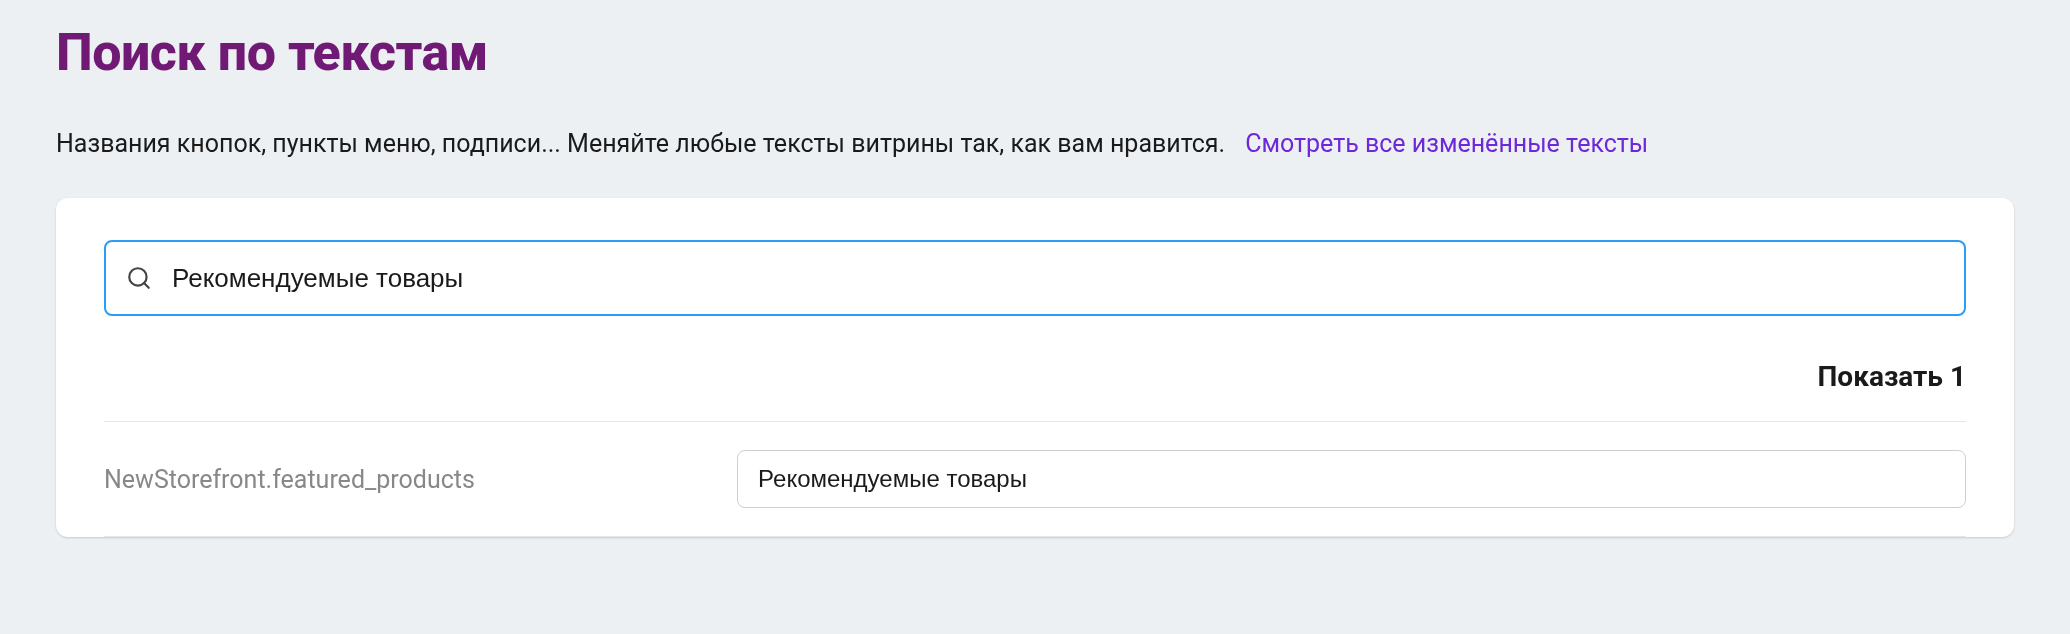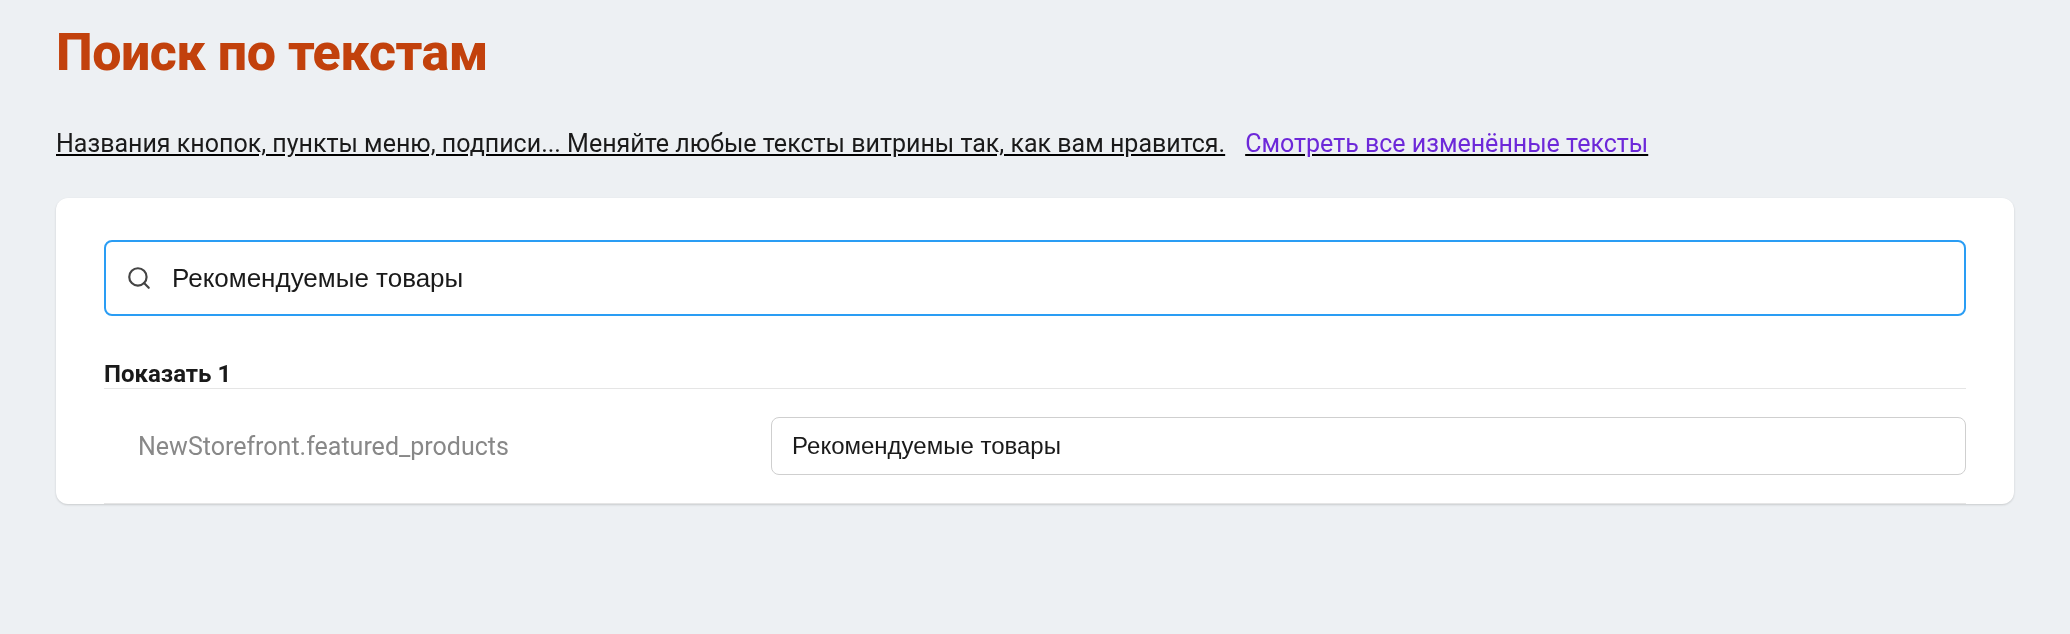--- a/index.html
+++ b/index.html
@@ -10,32 +10,31 @@
     body {
       background: #edf0f3;
       font-family: -apple-system, BlinkMacSystemFont, "Segoe UI", Roboto, Helvetica, Arial, sans-serif;
       width: 2070px;
       height: 634px;
       padding: 0 56px;
     }
     .page-title {
       font-size: 52px;
       font-weight: 800;
-      color: #c2410c;
+      color: #701a75;
       letter-spacing: -0.5px;
       margin-top: 22px;
       margin-bottom: 46px;
     }
     .description-row {
       display: flex;
       align-items: flex-start;
       gap: 20px;
       margin-bottom: 40px;
       font-size: 25px;
-      text-decoration: underline;
     }
     .description-text {
       color: #1a1a1a;
     }
     .link-text {
       color: #6d28d9;
       cursor: pointer;
       text-decoration: none;
     }
     .card {
@@ -64,36 +63,37 @@
       height: 76px;
       border: 2px solid #2a9df4;
       border-radius: 8px;
       padding: 0 24px 0 66px;
       font-size: 26px;
       color: #1a1a1a;
       outline: none;
       background: #ffffff;
     }
     .results-header {
-      font-size: 24px;
+      font-size: 28px;
       font-weight: 700;
       color: #1a1a1a;
+      padding-bottom: 28px;
       border-bottom: 1px solid #e5e5e5;
+      text-align: right;
     }
     .result-row {
       display: flex;
       align-items: center;
       border-bottom: 1px solid #e5e5e5;
       padding: 28px 0;
     }
     .result-key {
       flex: 0 0 34%;
       font-size: 25px;
       color: #888888;
-      margin-left: 34px;
     }
     .result-value-wrap {
       flex: 1;
     }
     .result-value-input {
       width: 100%;
       height: 58px;
       border: 1px solid #cfcfcf;
       border-radius: 8px;
       padding: 0 20px;

